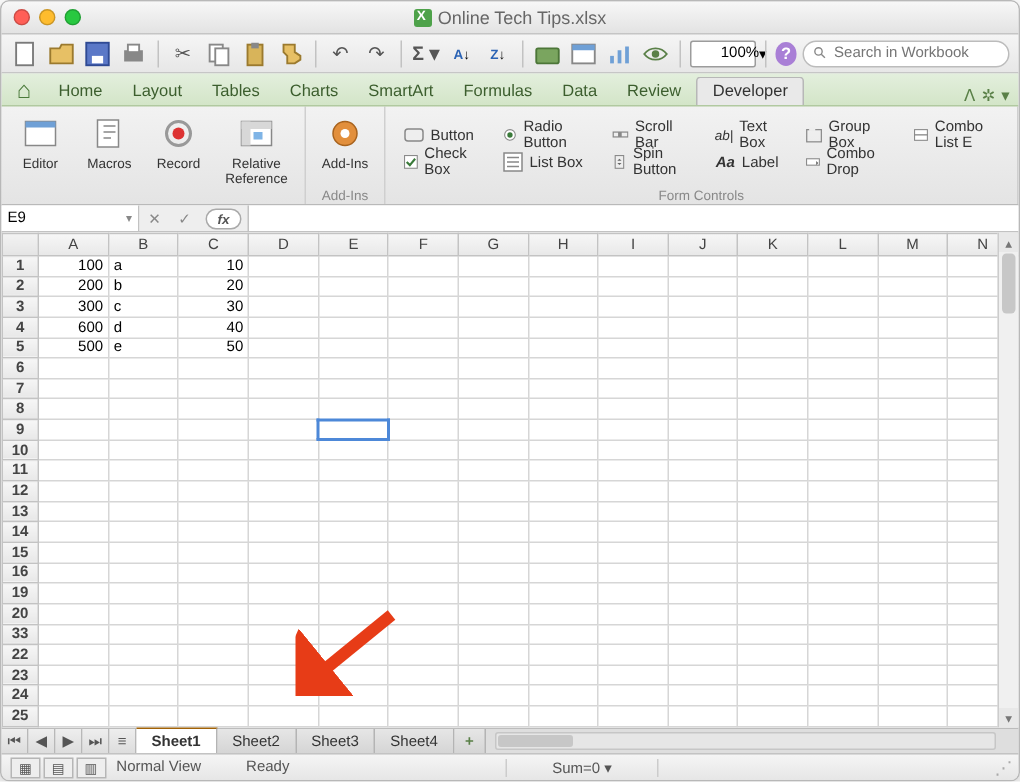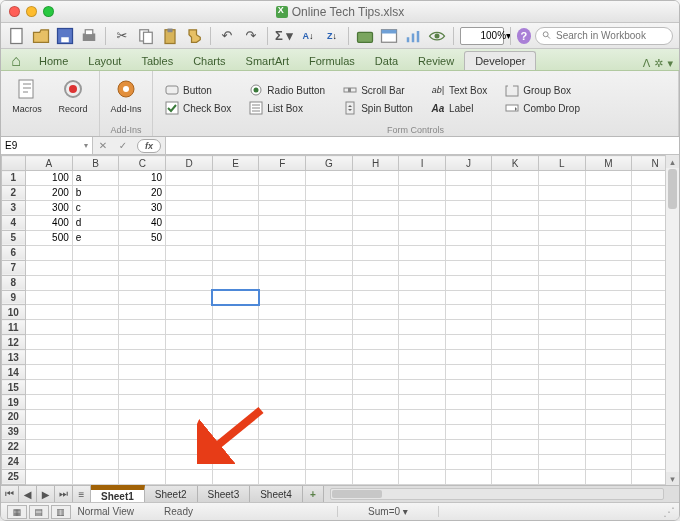--- a/index.html
+++ b/index.html
@@ -70,21 +70,21 @@
   .scrollv{ position:absolute; right:0; top:0; bottom:0; width:14px; background:#f0f0f0; border-left:1px solid #ccc;}
   .scrollv .thumb{position:absolute; top:14px; left:2px; right:2px; height:40px; background:#c7c7c7; border-radius:3px;}
   .scrollv .arr{position:absolute;left:0;right:0;height:13px;display:flex;align-items:center;justify-content:center;font-size:9px;color:#777;background:#e8e8e8;}
   .scrollv .arr.bot{bottom:0;}
 
   
   .sheetbar{ height:17px; background:#dedede; border-top:1px solid #bcbcbc; display:flex; align-items:stretch; font-size:10px;}
   .navbtns{ display:flex;}
   .navbtns span{width:18px;display:flex;align-items:center;justify-content:center;color:#555;border-right:1px solid #b8b8b8;background:linear-gradient(#eee,#ddd);cursor:pointer;}
   .stab{ padding:0 10px; display:flex; align-items:center; background:linear-gradient(#e6e6e6,#d5d5d5); border-right:1px solid #b4b4b4; cursor:pointer; color:#333;}
-  .stab.active{ background:#fff; font-weight:bold; border-top:5px solid #a16207; margin-top:-1px; position:relative; z-index:2;}
+  .stab.active{ background:#fff; font-weight:bold; border-top:1px solid #a16207; margin-top:-1px; position:relative; z-index:2;}
   .stab.add{width:20px;justify-content:center;font-weight:bold;color:#5a8048;}
   .sheetbar .hscroll{ flex:1; height:12px; margin:2px 15px 2px 6px; background:#e6e6e6; border:1px solid #c6c6c6; position:relative; border-radius:2px;}
   .sheetbar .hscroll .th{position:absolute;left:1px;top:1px;bottom:1px;width:50px;background:#c7c7c7;border-radius:2px;}
 
   
   .status{ height:18px; background:linear-gradient(#f5f5f5,#e6e6e6); border-top:1px solid #c3c3c3; display:flex; align-items:center; font-size:10px; color:#555; padding:0 6px;}
   .status .viewbtns span{display:inline-block;width:20px;height:14px;border:1px solid #b6b6b6;margin-right:-1px;background:#eee;text-align:center;line-height:12px;font-size:9px;cursor:pointer;}
   .status .sumbox{margin-left:auto; margin-right:80px; border-left:1px solid #ccc;border-right:1px solid #ccc;padding:0 30px;}
   .status .grip{margin-left:auto;color:#aaa;font-size:12px;letter-spacing:-2px;}
 
@@ -214,33 +214,53 @@
         <span>▾</span>
       </div>
   </div>
 
   <div class="ribbon">
     <div class="group">
       <div class="grow">
         <div class="bigbtn">
           <div class="ic">
               <svg class="i" viewBox="0 0 28 28">
+                <rect x="4" y="6" width="20" height="16" fill="#fff" stroke="#888"></rect>
+                <rect x="4" y="6" width="20" height="4" fill="#6fa0d6"></rect>
+              </svg>
+            </div>
+          <div class="lbl">Editor</div>
+        </div>
+        <div class="bigbtn">
+          <div class="ic">
+              <svg class="i" viewBox="0 0 28 28">
                 <rect x="6" y="5" width="14" height="18" fill="#fff" stroke="#888"></rect>
                 <path d="M10 9h8M10 13h8M10 17h5" stroke="#888"></path>
               </svg>
             </div>
           <div class="lbl">Macros</div>
         </div>
         <div class="bigbtn">
           <div class="ic">
               <div class="rec">
                 <div class="rec inner"></div>
               </div>
             </div>
           <div class="lbl">Record</div>
+        </div>
+        <div class="bigbtn wide">
+          <div class="ic">
+              <svg class="i" viewBox="0 0 28 28">
+                <rect x="4" y="6" width="20" height="16" fill="#fff" stroke="#888"></rect>
+                <rect x="4" y="6" width="20" height="5" fill="#d8d8d8"></rect>
+                <rect x="4" y="6" width="6" height="16" fill="#d8d8d8"></rect>
+                <rect x="12" y="13" width="6" height="5" fill="#7fb4e6"></rect>
+              </svg>
+            </div>
+          <div class="lbl">Relative Reference</div>
         </div>
       </div>
     </div>
 
     <div class="group">
       <div class="grow">
         <div class="bigbtn">
           <div class="ic">
               <svg class="i" viewBox="0 0 28 28">
                 <circle cx="14" cy="14" r="8" fill="#e28f3c" stroke="#a8631e"></circle>
@@ -336,20 +356,32 @@
             </div>
           <div class="smallbtn">
               <span class="ic">
                 <svg viewBox="0 0 14 14">
                   <rect x="1" y="4" width="12" height="6" fill="#fff" stroke="#888"></rect>
                   <path d="M10 6l2 2-2 2" fill="#666"></path>
                 </svg>
               </span>
               <span>Combo Drop</span>
             </div>
+        </div>
+        <div class="col">
+          <div class="smallbtn">
+              <span class="ic">
+                <svg viewBox="0 0 14 14">
+                  <rect x="1" y="2" width="12" height="5" fill="#fff" stroke="#888"></rect>
+                  <rect x="1" y="7" width="12" height="5" fill="#fff" stroke="#888"></rect>
+                </svg>
+              </span>
+              <span>Combo List E</span>
+            </div>
+          <div style="height:17px"></div>
         </div>
       </div>
       <div class="gtitle">Form Controls</div>
     </div>
   </div>
 
   <div class="fbar">
     <div class="namebox">
         <span>E9</span>
         <span class="dd">▾</span>
@@ -430,21 +462,21 @@
             <td></td>
             <td></td>
             <td></td>
             <td></td>
             <td></td>
             <td></td>
             <td></td>
           </tr>
           <tr>
             <th class="rh">4</th>
-            <td>400</td>
+            <td>600</td>
             <td class="txt">d</td>
             <td>40</td>
             <td></td>
             <td></td>
             <td></td>
             <td></td>
             <td></td>
             <td></td>
             <td></td>
             <td></td>
@@ -633,20 +665,37 @@
             <td></td>
             <td></td>
             <td></td>
             <td></td>
             <td></td>
             <td></td>
             <td></td>
             <td></td>
           </tr>
           <tr>
+            <th class="rh">16</th>
+            <td></td>
+            <td></td>
+            <td></td>
+            <td></td>
+            <td></td>
+            <td></td>
+            <td></td>
+            <td></td>
+            <td></td>
+            <td></td>
+            <td></td>
+            <td></td>
+            <td></td>
+            <td></td>
+          </tr>
+          <tr>
             <th class="rh">19</th>
             <td></td>
             <td></td>
             <td></td>
             <td></td>
             <td></td>
             <td></td>
             <td></td>
             <td></td>
             <td></td>
@@ -667,38 +716,55 @@
             <td></td>
             <td></td>
             <td></td>
             <td></td>
             <td></td>
             <td></td>
             <td></td>
             <td></td>
           </tr>
           <tr>
-            <th class="rh">39</th>
+            <th class="rh">33</th>
             <td></td>
             <td></td>
             <td></td>
             <td></td>
             <td></td>
             <td></td>
             <td></td>
             <td></td>
             <td></td>
             <td></td>
             <td></td>
             <td></td>
             <td></td>
             <td></td>
           </tr>
           <tr>
             <th class="rh">22</th>
+            <td></td>
+            <td></td>
+            <td></td>
+            <td></td>
+            <td></td>
+            <td></td>
+            <td></td>
+            <td></td>
+            <td></td>
+            <td></td>
+            <td></td>
+            <td></td>
+            <td></td>
+            <td></td>
+          </tr>
+          <tr>
+            <th class="rh">23</th>
             <td></td>
             <td></td>
             <td></td>
             <td></td>
             <td></td>
             <td></td>
             <td></td>
             <td></td>
             <td></td>
             <td></td>

